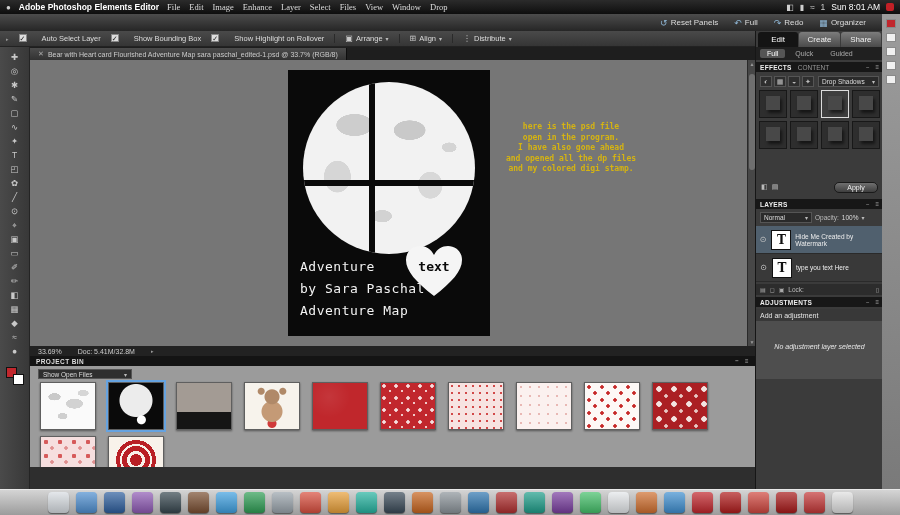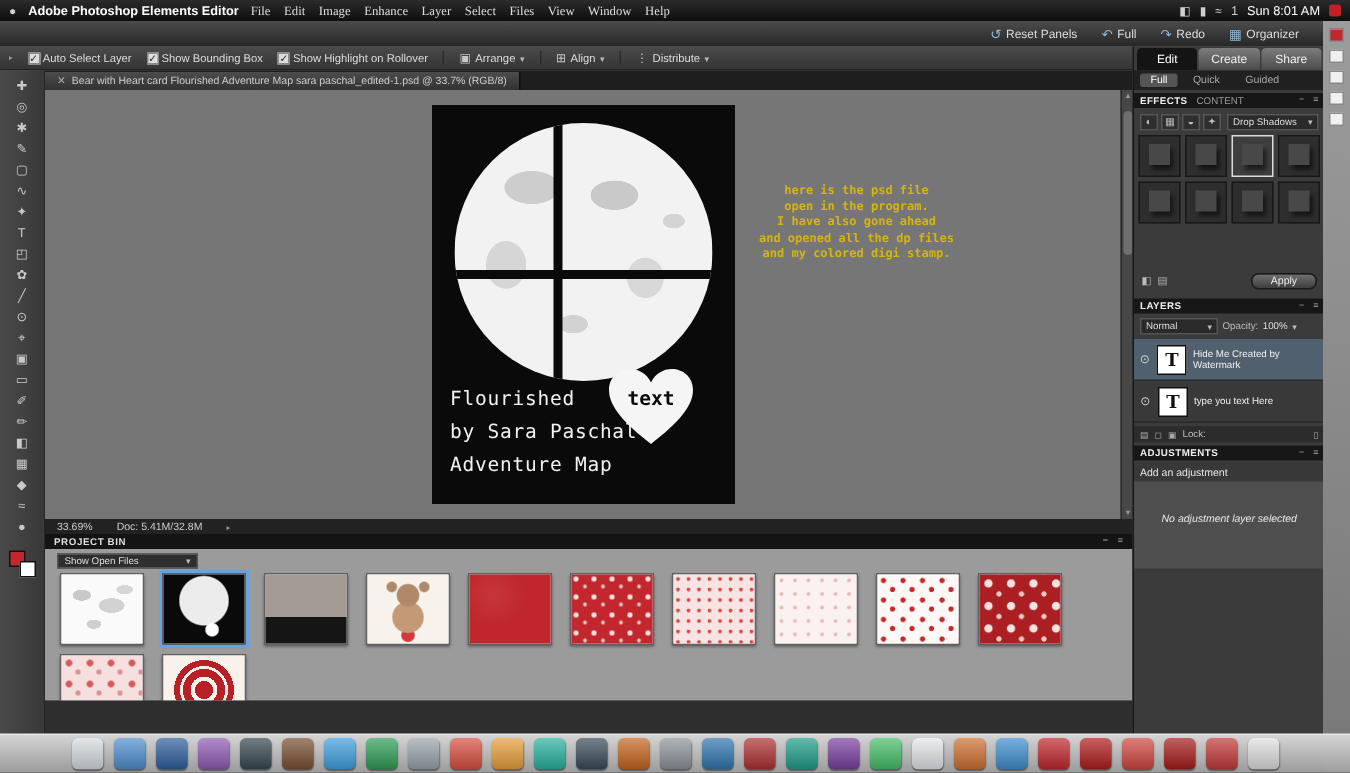--- a/index.html
+++ b/index.html
@@ -15,21 +15,21 @@
 .red-dot{width:8px;height:8px;background:#c22026;border-radius:2px;}
 .mb-icon{font-size:8px;color:#cfcfcf;}
 
 
 #toolbar{position:absolute;left:0;top:14px;width:882px;height:17px;background:linear-gradient(#4c4c4c,#262626);display:flex;align-items:center;justify-content:flex-end;gap:16px;padding:0 16px;font-size:8px;color:#ddd;}
 .tb-btn{display:flex;gap:3px;align-items:center;white-space:nowrap;}
 .tb-icon{color:#8fb7d6;font-size:9px;}
 
 
 #optionsbar{position:absolute;left:0;top:31px;width:755px;height:16px;background:linear-gradient(#4a4a4a,#353535);border-bottom:1px solid #222;display:flex;align-items:center;gap:10px;padding:0 6px;font-size:7.5px;color:#ddd;}
-.opt-check{display:flex;align-items:flex-end;gap:2px;white-space:nowrap;}
+.opt-check{display:flex;align-items:flex-start;gap:15px;white-space:nowrap;}
 .cb{width:8px;height:8px;background:#ddd;color:#222;font-size:7px;line-height:8px;text-align:center;border:1px solid #888;}
 .opt-dd{display:flex;align-items:center;gap:3px;border-left:1px solid #2a2a2a;padding-left:10px;white-space:nowrap;}
 .dd-arrow{font-size:6px;color:#bbb;}
 .opt-icn{font-size:8px;color:#c9c9c9;}
 
 
 #toolstrip{position:absolute;left:0;top:47px;width:30px;height:443px;background:linear-gradient(90deg,#4a4a4a,#383838);border-right:1px solid #242424;display:flex;flex-direction:column;align-items:center;padding-top:5px;gap:3px;}
 .tool{width:16px;height:11px;color:#c9c9c9;font-size:8.5px;line-height:11px;text-align:center;}
 #swatches{position:relative;width:18px;height:18px;margin-top:7px;}
 #fg-swatch{position:absolute;left:0;top:0;width:11px;height:11px;border:1px solid #111;}
@@ -145,21 +145,21 @@
   <span id="menu-items" style="display:flex;gap:9px;">
       <span class="menu-item">File</span>
       <span class="menu-item">Edit</span>
       <span class="menu-item">Image</span>
       <span class="menu-item">Enhance</span>
       <span class="menu-item">Layer</span>
       <span class="menu-item">Select</span>
       <span class="menu-item">Files</span>
       <span class="menu-item">View</span>
       <span class="menu-item">Window</span>
-      <span class="menu-item">Help</span>
+      <span class="menu-item">Drop</span>
     </span>
   <span id="menu-right">
     <span class="mb-icon">◧</span>
     <span class="mb-icon">▮</span>
     <span class="mb-icon">≈</span>
     <span>1</span>
     <span id="menu-clock">Sun 8:01 AM</span>
     <span class="red-dot"></span>
   </span>
 </div>
@@ -254,21 +254,21 @@
   </span>
 </div>
 
 <div id="canvas">
   <div id="card">
     <div class="globe">
       <div class="globe-vline"></div>
       <div class="globe-hline"></div>
     </div>
     <div id="card-title">
-        <div>Flourished</div>
+        <div>Adventure</div>
         <div>by Sara Paschal</div>
         <div>Adventure Map</div>
       </div>
     <div id="heart-wrap">
       <svg width="64" height="56" viewBox="0 0 64 56">
         <path d="M32 52 C14 38 4 27 4 16 C4 7 11 2 18 2 C24 2 29 5 32 11 C35 5 40 2 46 2 C53 2 60 7 60 16 C60 27 50 38 32 52 Z" fill="#f5f5f5"></path>
       </svg>
       <span id="heart-text">text</span>
     </div>
   </div>

